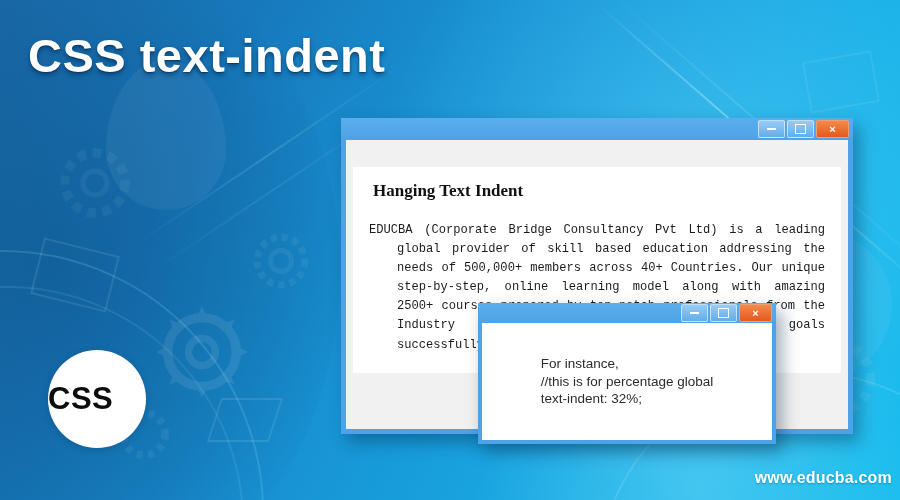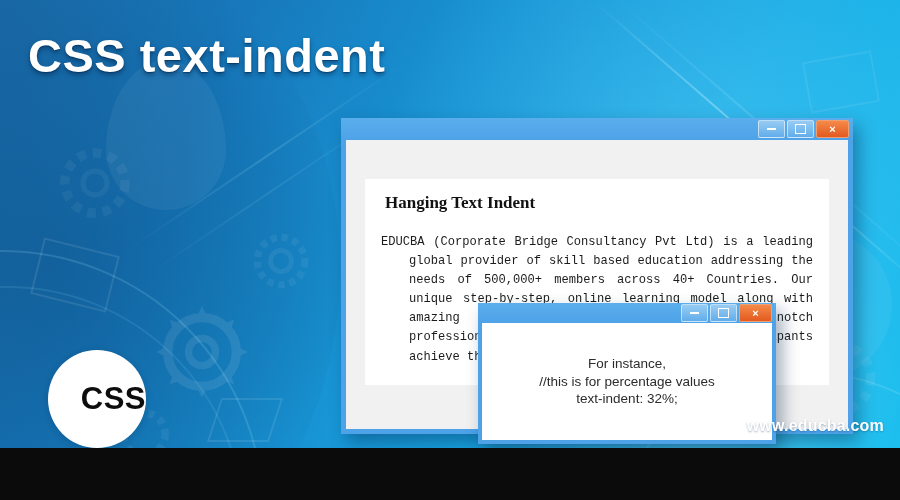--- a/index.html
+++ b/index.html
@@ -3,21 +3,21 @@
 <meta charset="utf-8">
 <style>
   html, body {
     margin: 0;
     padding: 0;
     background: #0b0b0b;
   }
   #stage {
     position: relative;
     width: 900px;
-    height: 448px;
+    height: 500px;
     overflow: hidden;
     font-family: "Liberation Sans", sans-serif;
     background: linear-gradient(115deg, #1a6aa8 0%, #1778bb 22%, #1896d6 48%, #18ace5 72%, #17bdee 100%);
   }
 
   
   .bg-layer { position: absolute; inset: 0; pointer-events: none; }
 
   .glow-right {
     position: absolute;
@@ -101,33 +101,33 @@
   
   #css-badge {
     position: absolute;
     left: 48px; top: 350px;
     width: 98px; height: 98px;
     border-radius: 50%;
     background: #ffffff;
     box-shadow: 0 2px 7px rgba(0,35,70,0.22);
     display: flex;
     align-items: center;
-    justify-content: flex-end;
+    justify-content: flex-start;
   }
   #css-badge .label {
     font-size: 31px;
     font-weight: bold;
     color: #0d0d0d;
     letter-spacing: 0.5px;
   }
 
   
   #footer-url {
     position: absolute;
-    right: 16px; bottom: 13px;
+    right: 8px; bottom: 13px;
     color: #ffffff;
     font-size: 16px;
     font-weight: bold;
     letter-spacing: 0.2px;
     text-shadow: 0 1px 2px rgba(0,50,90,0.35);
   }
 
   
   .win {
     position: absolute;
@@ -170,21 +170,21 @@
     margin: 0 5px 5px 5px;
     height: calc(100% - 27px);
     box-sizing: border-box;
   }
 
   
   #doc-window {
     left: 341px; top: 118px;
     width: 512px; height: 316px;
   }
-  #doc-window .canvas { padding: 16px; }
+  #doc-window .canvas { padding: 4px; }
   #doc-page {
     background: #ffffff;
     margin: 23px 3px 0 3px;
     padding: 14px 16px 18px 16px;
     min-height: 150px;
   }
   #doc-heading {
     font-family: "Liberation Serif", serif;
     font-size: 17px;
     font-weight: bold;
@@ -210,21 +210,21 @@
   #code-window .titlebar { height: 20px; }
   #code-window .canvas {
     background: #ffffff;
     margin: 0 4px 4px 4px;
     height: calc(100% - 24px);
     display: flex;
     align-items: center;
     justify-content: center;
   }
   #code-lines {
-    text-align: center;
+    text-align: left;
     font-size: 13.5px;
     line-height: 1.32;
     color: #2c2c2c;
   }
   #code-lines div { white-space: nowrap; }
 </style>
 </head>
 <body>
 
 <div id="stage">
@@ -321,21 +321,21 @@
       <div class="winbtn">
         <span class="glyph-max"></span>
       </div>
       <div class="winbtn close">
         <span>×</span>
       </div>
     </div>
     <div class="canvas">
       <div id="code-lines">
         <div>For instance,</div>
-        <div>//this is for percentage values</div>
+        <div>//this is for percentage global</div>
         <div>text-indent: 32%;</div>
       </div>
     </div>
   </div>
 
   <div id="css-badge">
     <span class="label">CSS</span>
   </div>
 
   <div id="footer-url">www.educba.com</div>

